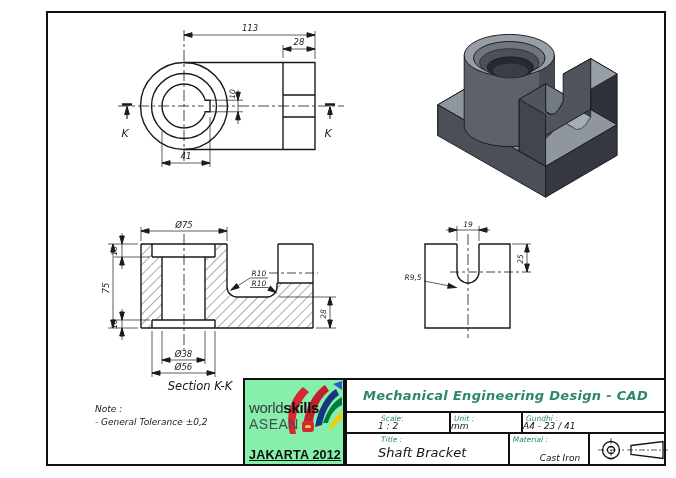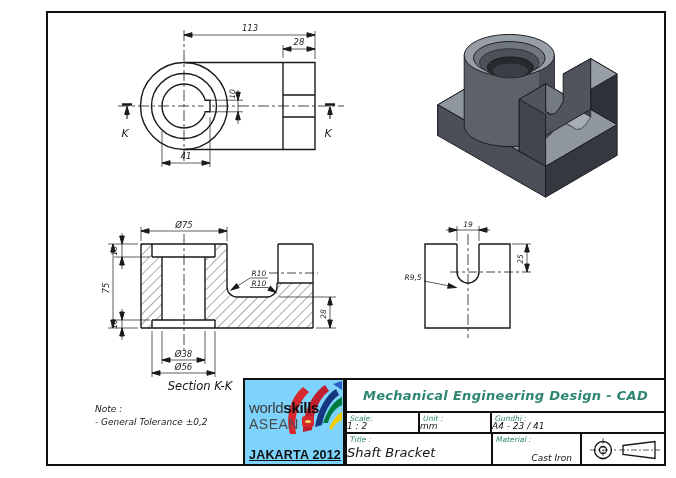--- a/index.html
+++ b/index.html
@@ -10,39 +10,39 @@
   svg text{user-select:none;}
   .dim{font:italic 8.5px "DejaVu Sans",sans-serif;fill:#1a1a1a;text-anchor:middle;}
   .dim-sm{font:italic 7.5px "DejaVu Sans",sans-serif;fill:#1a1a1a;text-anchor:middle;}
   .klabel{font:italic 11px "DejaVu Sans",sans-serif;fill:#1a1a1a;text-anchor:middle;}
   .viewlabel{font:italic 11.5px "DejaVu Sans",sans-serif;fill:#141414;text-anchor:middle;}
   
   .note{position:absolute;left:95px;top:403px;font:italic 9px "DejaVu Sans",sans-serif;
         color:#1a1a1a;line-height:13px;}
   
   .logo-box{position:absolute;left:243px;top:378px;width:102px;height:88px;
-            border:2px solid #101010;box-sizing:border-box;background:#7dd3fc;}
+            border:2px solid #101010;box-sizing:border-box;background:#86efac;}
   .ribbons{position:absolute;right:1px;top:1px;}
   .logo-text{position:absolute;left:4px;bottom:2px;white-space:nowrap;}
   .lw{font:15px "Liberation Sans",sans-serif;color:#3a3a3a;letter-spacing:-.3px;}
   .ls{font:700 15px "Liberation Sans",sans-serif;color:#0d0d0d;letter-spacing:-.3px;}
-  .asean-row{display:flex;align-items:flex-start;gap:3px;margin-top:-1px;}
+  .asean-row{display:flex;align-items:flex-end;gap:3px;margin-top:-1px;}
   .la{font:14px "Liberation Sans",sans-serif;color:#4a4a4a;letter-spacing:.5px;}
   .emblem{display:inline-block;width:12px;height:11px;border-radius:3px;background:#d7282f;position:relative;}
   .emblem:before{content:"";position:absolute;left:3px;top:4px;width:6px;height:3px;
                  border-radius:50%;background:#f4d35e;}
   .lj{font:700 12.5px "Liberation Sans",sans-serif;color:#0d0d0d;margin-top:16px;letter-spacing:.2px;text-decoration:underline;}
   
   .title-block{position:absolute;left:345px;top:378px;width:321px;height:88px;
                border:2px solid #101010;box-sizing:border-box;background:#fff;
                display:flex;flex-direction:column;}
   .tb-header{height:33px;border-bottom:2px solid #101010;box-sizing:border-box;
              display:flex;align-items:center;justify-content:center;
              font:italic 600 13px "DejaVu Sans",sans-serif;color:#2e8570;letter-spacing:.3px;text-align:center;}
-  .tb-row{display:flex;box-sizing:border-box;}
+  .tb-row{display:flex;box-sizing:border-box;padding-left:31px;}
   .tb-row1{height:21px;border-bottom:2px solid #101010;}
   .tb-row2{flex:1;}
   .cell{position:relative;box-sizing:border-box;border-right:2px solid #101010;}
   .cell:last-child{border-right:none;}
   .cl{position:absolute;left:3px;top:1px;font:italic 7.5px "DejaVu Sans",sans-serif;color:#2e8570;}
   .cv{position:absolute;left:0;right:0;bottom:1px;
       font:italic 9px "DejaVu Sans",sans-serif;color:#141414;}
   .cv-right{text-align:right;padding-right:8px;}
   .cv-title{font:italic 13px "DejaVu Sans",sans-serif;bottom:4px;}
   .w1{width:73px}.w2{width:72px}.w3{width:89px}.w4{width:83px}

